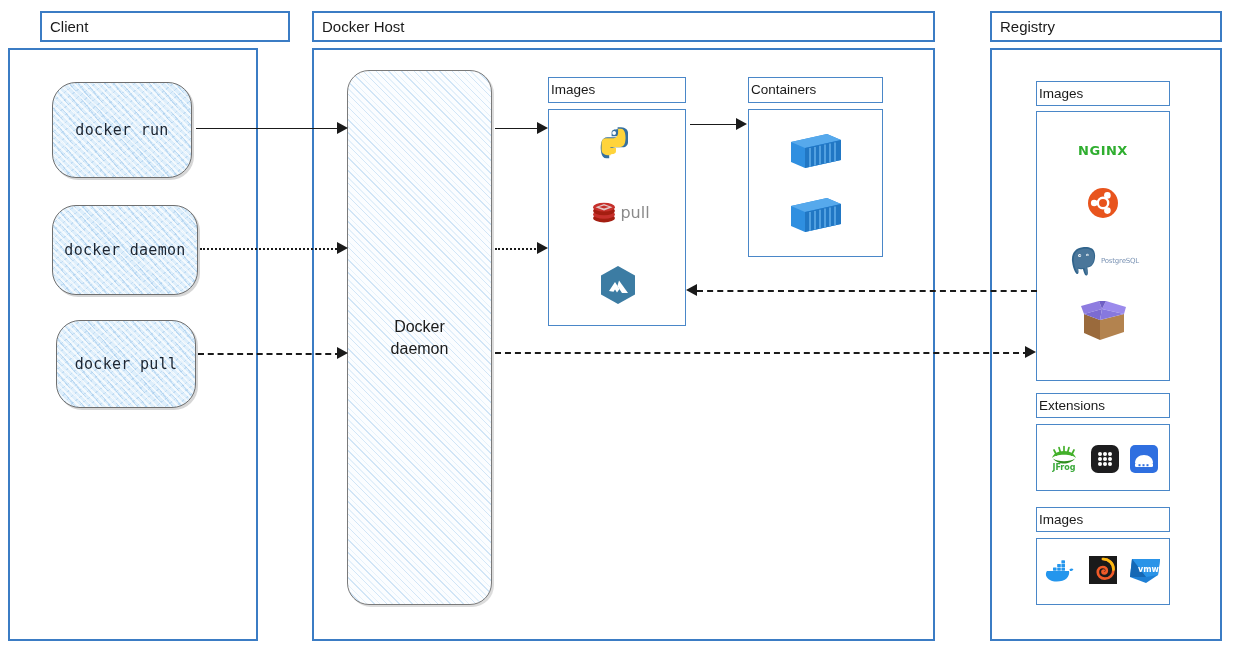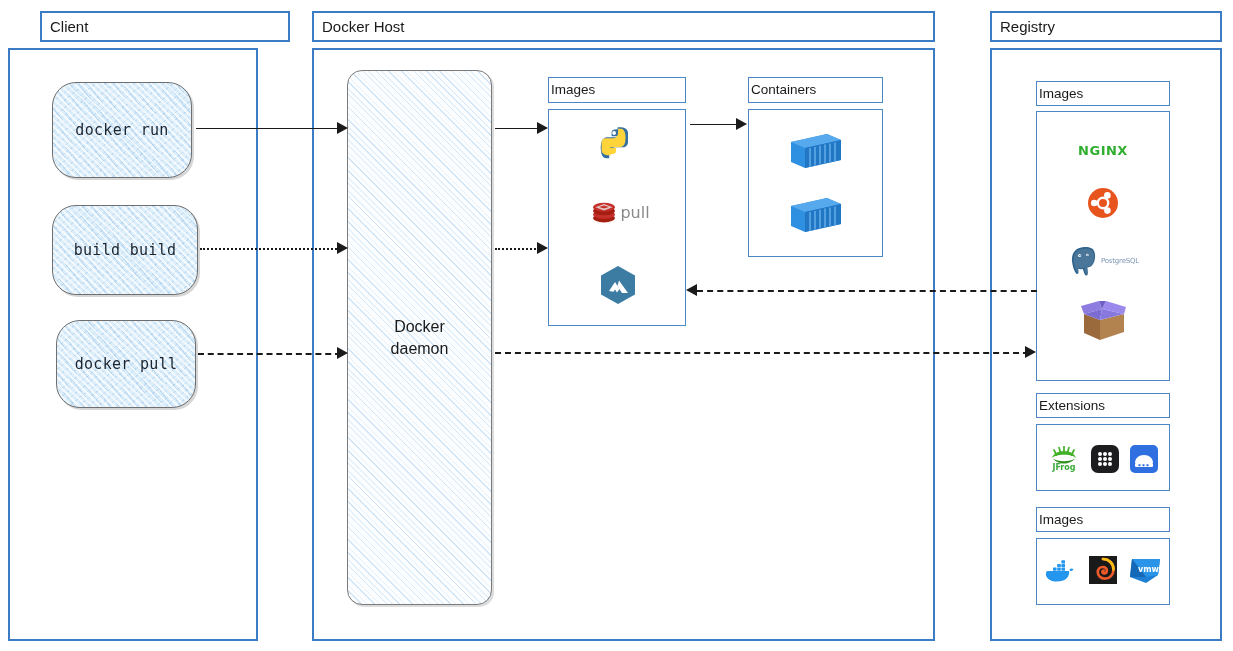--- a/index.html
+++ b/index.html
@@ -85,21 +85,21 @@
     color: #1c2430;
     letter-spacing: .3px;
     white-space: nowrap;
   }
 
   
   .daemon-box {
     position: absolute;
     box-sizing: border-box;
     border: 1.4px solid #7a7a7a;
-    border-radius: 15px;
+    border-radius: 22px;
     background-color: #fbfdff;
     background-image:
       repeating-linear-gradient(45deg, rgba(175,210,240,.55) 0 1.1px, rgba(175,210,240,0) 1.1px 9px),
       repeating-linear-gradient(45deg, rgba(200,225,245,.45) 4px 5px, rgba(200,225,245,0) 5px 13px);
     display: flex;
     align-items: center;
     justify-content: center;
     box-shadow: 2px 2px 0 rgba(130,130,130,.28);
   }
   .daemon-box .daemon-label {
@@ -189,21 +189,21 @@
 
   <div class="panel-header" style="left:8px; top:11px; width:250px; height:31px;margin-left:32px;">
     <span class="ph-label">Client</span>
   </div>
   <div class="panel-body" style="left:8px; top:48px; width:250px; height:593px;"></div>
 
   <div class="cmd-box" style="left:52px; top:82px; width:140px; height:96px;">
     <span class="cmd-label">docker run</span>
   </div>
   <div class="cmd-box" style="left:52px; top:205px; width:146px; height:90px;">
-    <span class="cmd-label">build build</span>
+    <span class="cmd-label">docker daemon</span>
   </div>
   <div class="cmd-box" style="left:56px; top:320px; width:140px; height:88px;">
     <span class="cmd-label">docker pull</span>
   </div>
 
   <div class="panel-header" style="left:312px; top:11px; width:623px; height:31px;">
     <span class="ph-label">Docker Host</span>
   </div>
   <div class="panel-body" style="left:312px; top:48px; width:623px; height:593px;"></div>
 

